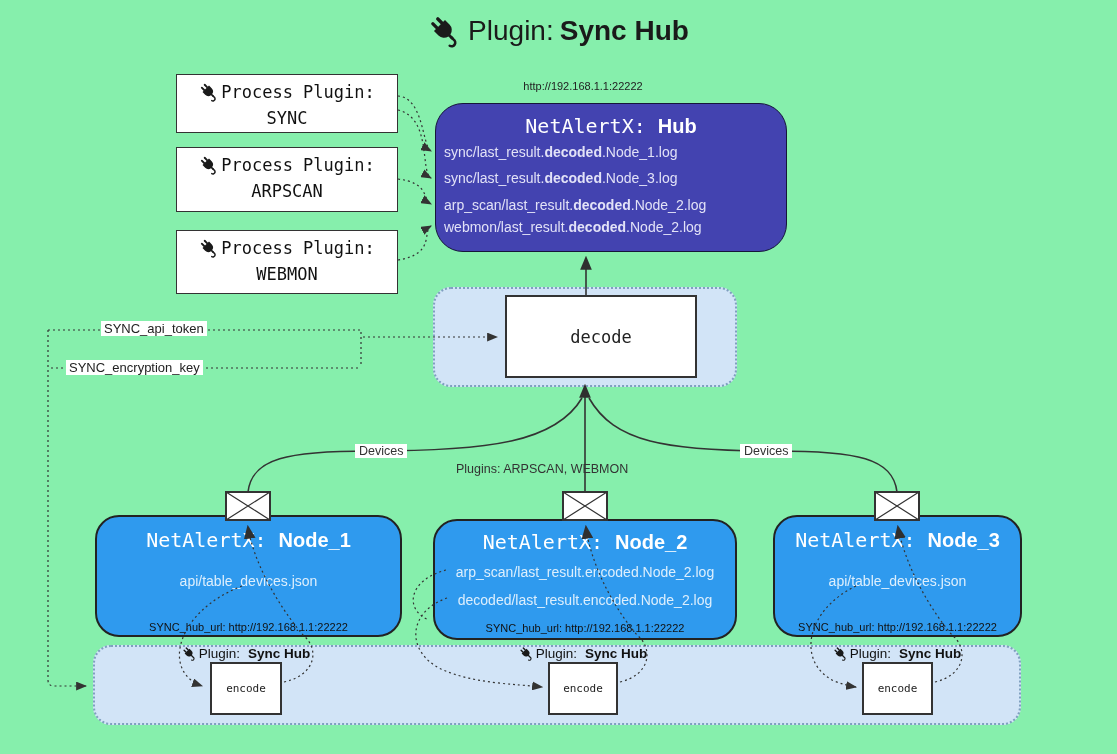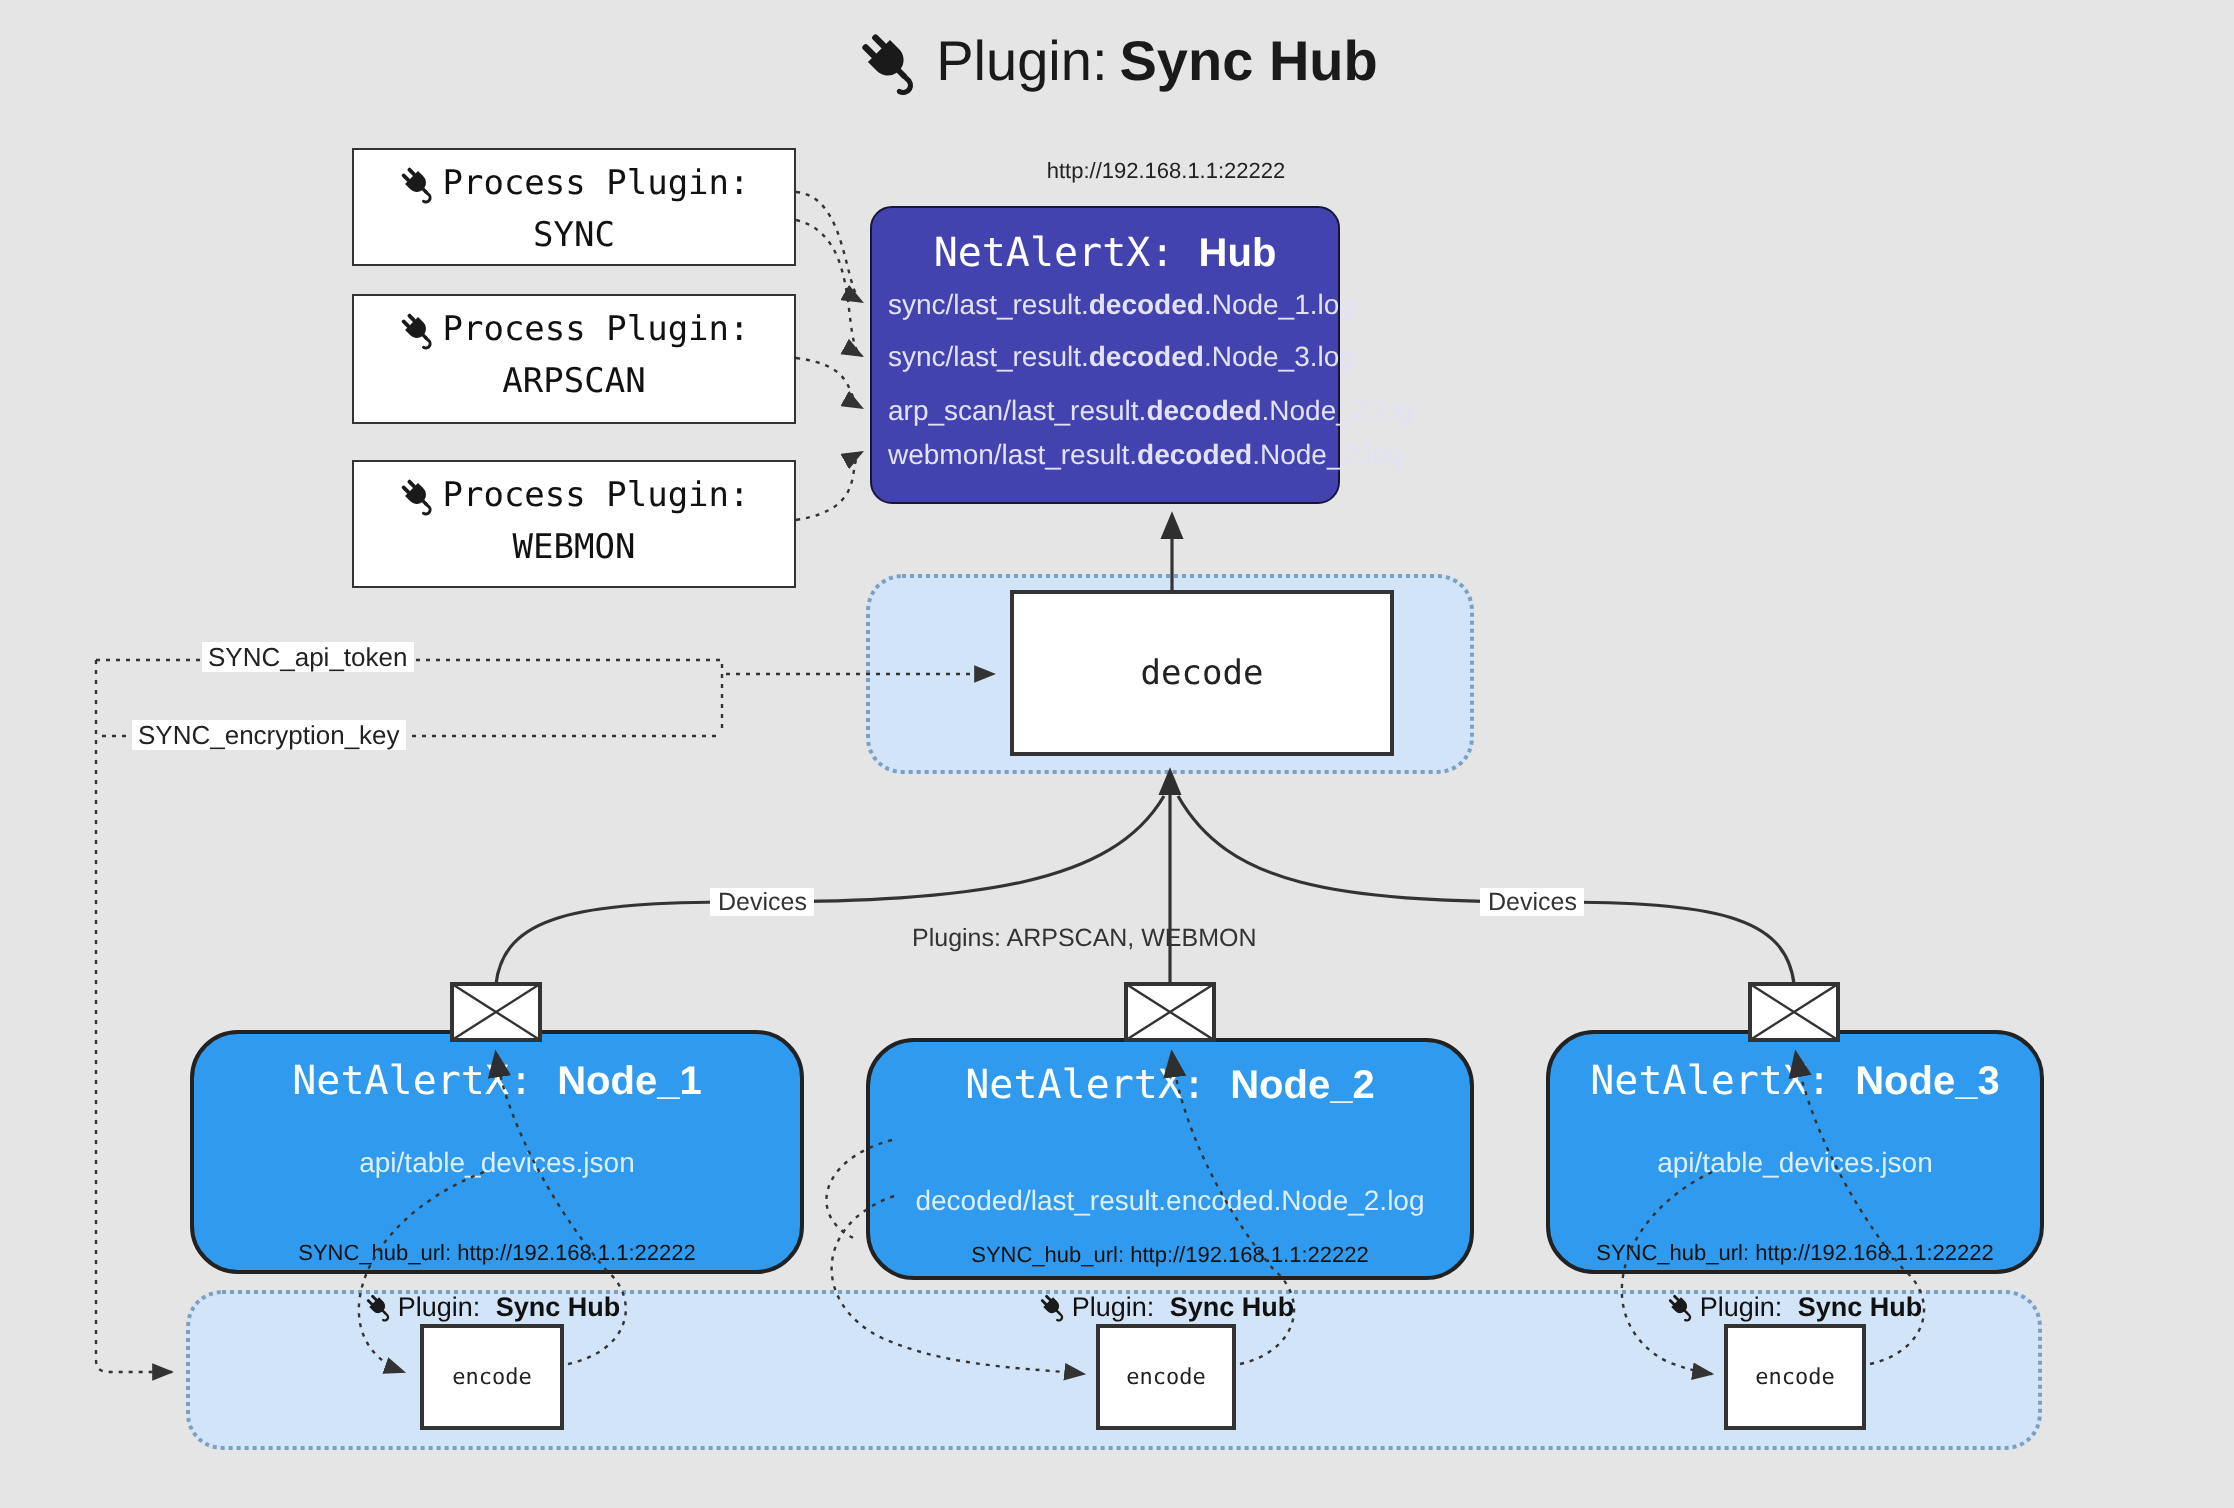--- a/index.html
+++ b/index.html
@@ -1,32 +1,32 @@
 <!DOCTYPE html>
 <html style="--hubFill: #4343b0; --hubText: #ffffff; --hubLineText: #e2e2f7; --nodeFill: #2f9aee; --nodeLineText: #ddeffd; --containerFill: #d2e4f7; --containerBorder: #7f9fbf; --arrow: #333333;"><head>
 <meta charset="utf-8">
 <style>
   html,body{margin:0;padding:0;background:#fff;}
-  #canvas{position:relative;width:1117px;height:754px;background:#e5e5e5;overflow:hidden;
+  #canvas{position:relative;width:1117px;height:754px;background:#86efac;overflow:hidden;
           font-family:"Liberation Sans",sans-serif;color:#222;}
   .abs{position:absolute;}
   .mono{font-family:"DejaVu Sans Mono","Liberation Mono",monospace;}
   
   .title{left:0;top:14px;width:100%;display:flex;justify-content:center;align-items:center;
          gap:6px;font-size:28px;color:#1a1a1a;}
   .title b{font-weight:bold;}
   .plug{display:inline-block;vertical-align:middle;}
   
   .pbox{left:176px;width:222px;background:#fff;border:1.6px solid #333;box-sizing:border-box;
         text-align:center;font-size:17px;line-height:26px;color:#111;padding-top:4px;}
   .pbox .r1{display:flex;align-items:center;justify-content:center;gap:2px;}
   
   .hub-url{left:435px;top:80px;width:296px;text-align:center;font-size:11px;color:#222;}
-  .hub{left:435px;top:103px;width:235px;height:149px;background:var(--hubFill,#4343b0);
-       border:1.6px solid #16163a;border-radius:11px;box-sizing:border-box;}
+  .hub{left:435px;top:103px;width:352px;height:149px;background:var(--hubFill,#4343b0);
+       border:1.6px solid #16163a;border-radius:28px;box-sizing:border-box;}
   .hub-title{position:absolute;top:10px;left:0;width:100%;text-align:center;font-size:20px;
              color:var(--hubText,#fff);}
   .hub-title b{font-family:"Liberation Sans",sans-serif;font-weight:bold;}
   .hub-line{position:absolute;left:8px;font-size:14px;color:var(--hubLineText,#e2e2f7);white-space:nowrap;}
   .hub-line b{font-weight:bold;}
   
   .cluster{background:var(--containerFill,#d2e4f7);border:2px dotted var(--containerBorder,#7f9fbf);
            border-radius:18px;box-sizing:border-box;}
   .wbox{background:#fff;border:2px solid #333;box-sizing:border-box;display:flex;
         align-items:center;justify-content:center;color:#222;}
@@ -132,20 +132,21 @@
   <div class="abs lineLabel above" style="left:740px;top:444px;">Devices</div>
 
   <div class="abs node" style="left:95px;top:515px;width:307px;height:122px;">
     <div class="node-title mono" style="top:11px;"><span>NetAlertX:</span> <b>Node_1</b></div>
     <div class="node-line" style="top:56px;">api/table_devices.json</div>
     <div class="node-url" style="top:104px;">SYNC_hub_url: http://192.168.1.1:22222</div>
   </div>
 
   <div class="abs node" style="left:433px;top:519px;width:304px;height:121px;">
     <div class="node-title mono" style="top:9px;"><span>NetAlertX:</span> <b>Node_2</b></div>
+    <div class="node-line" style="top:43px;">arp_scan/last_result.encoded.Node_2.log</div>
     <div class="node-line" style="top:71px;">decoded/last_result.encoded.Node_2.log</div>
     <div class="node-url" style="top:101px;">SYNC_hub_url: http://192.168.1.1:22222</div>
   </div>
 
   <div class="abs node" style="left:773px;top:515px;width:249px;height:122px;">
     <div class="node-title mono" style="top:11px;"><span>NetAlertX:</span> <b>Node_3</b></div>
     <div class="node-line" style="top:56px;">api/table_devices.json</div>
     <div class="node-url" style="top:104px;">SYNC_hub_url: http://192.168.1.1:22222</div>
   </div>
 

